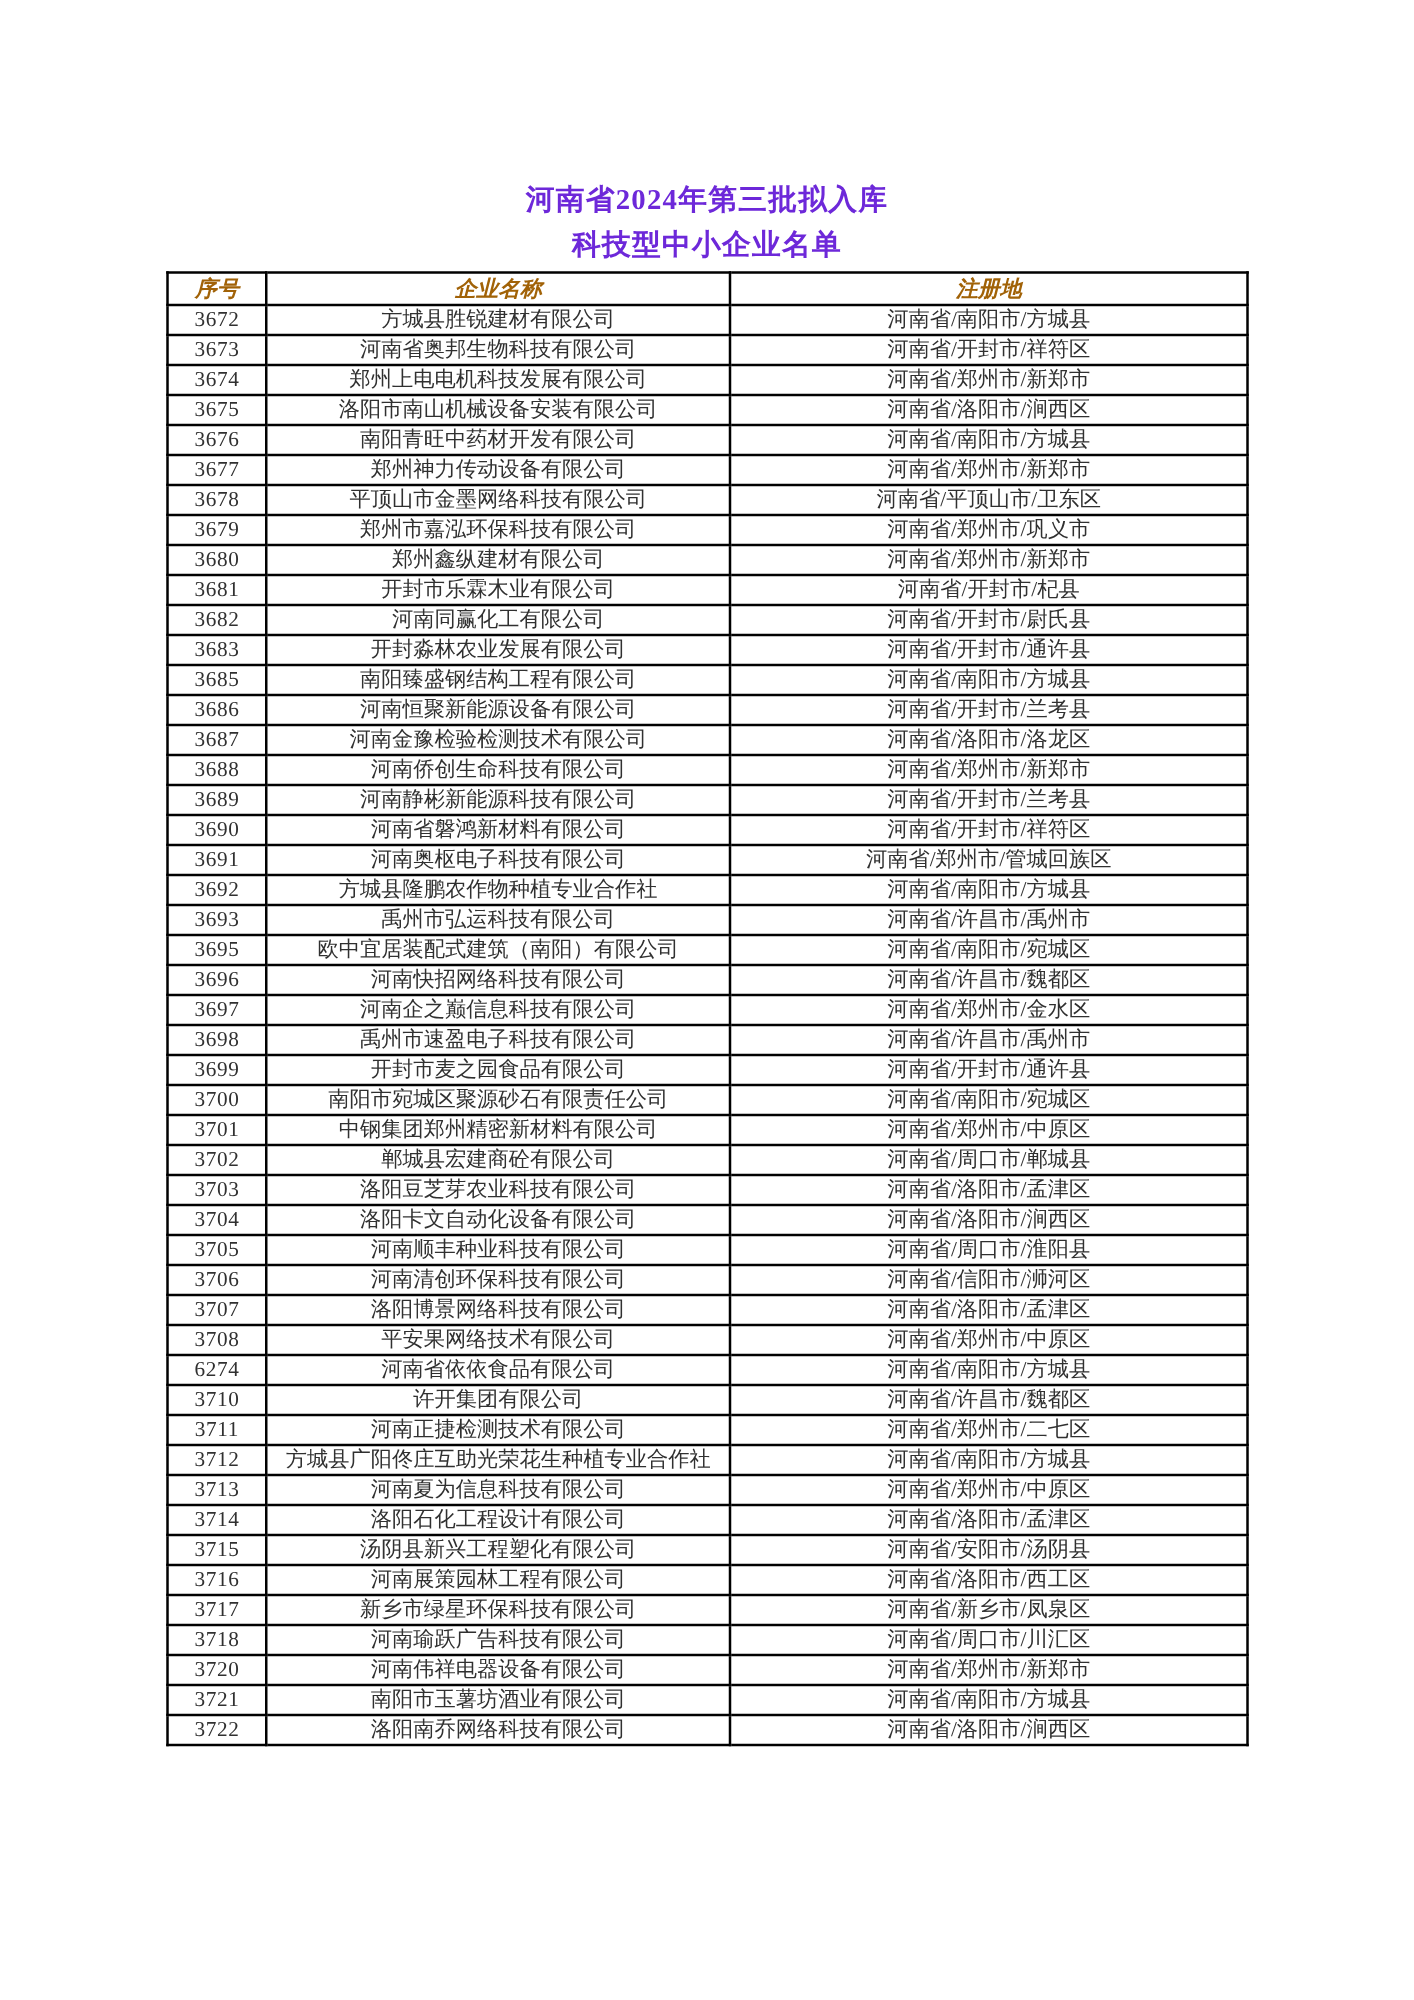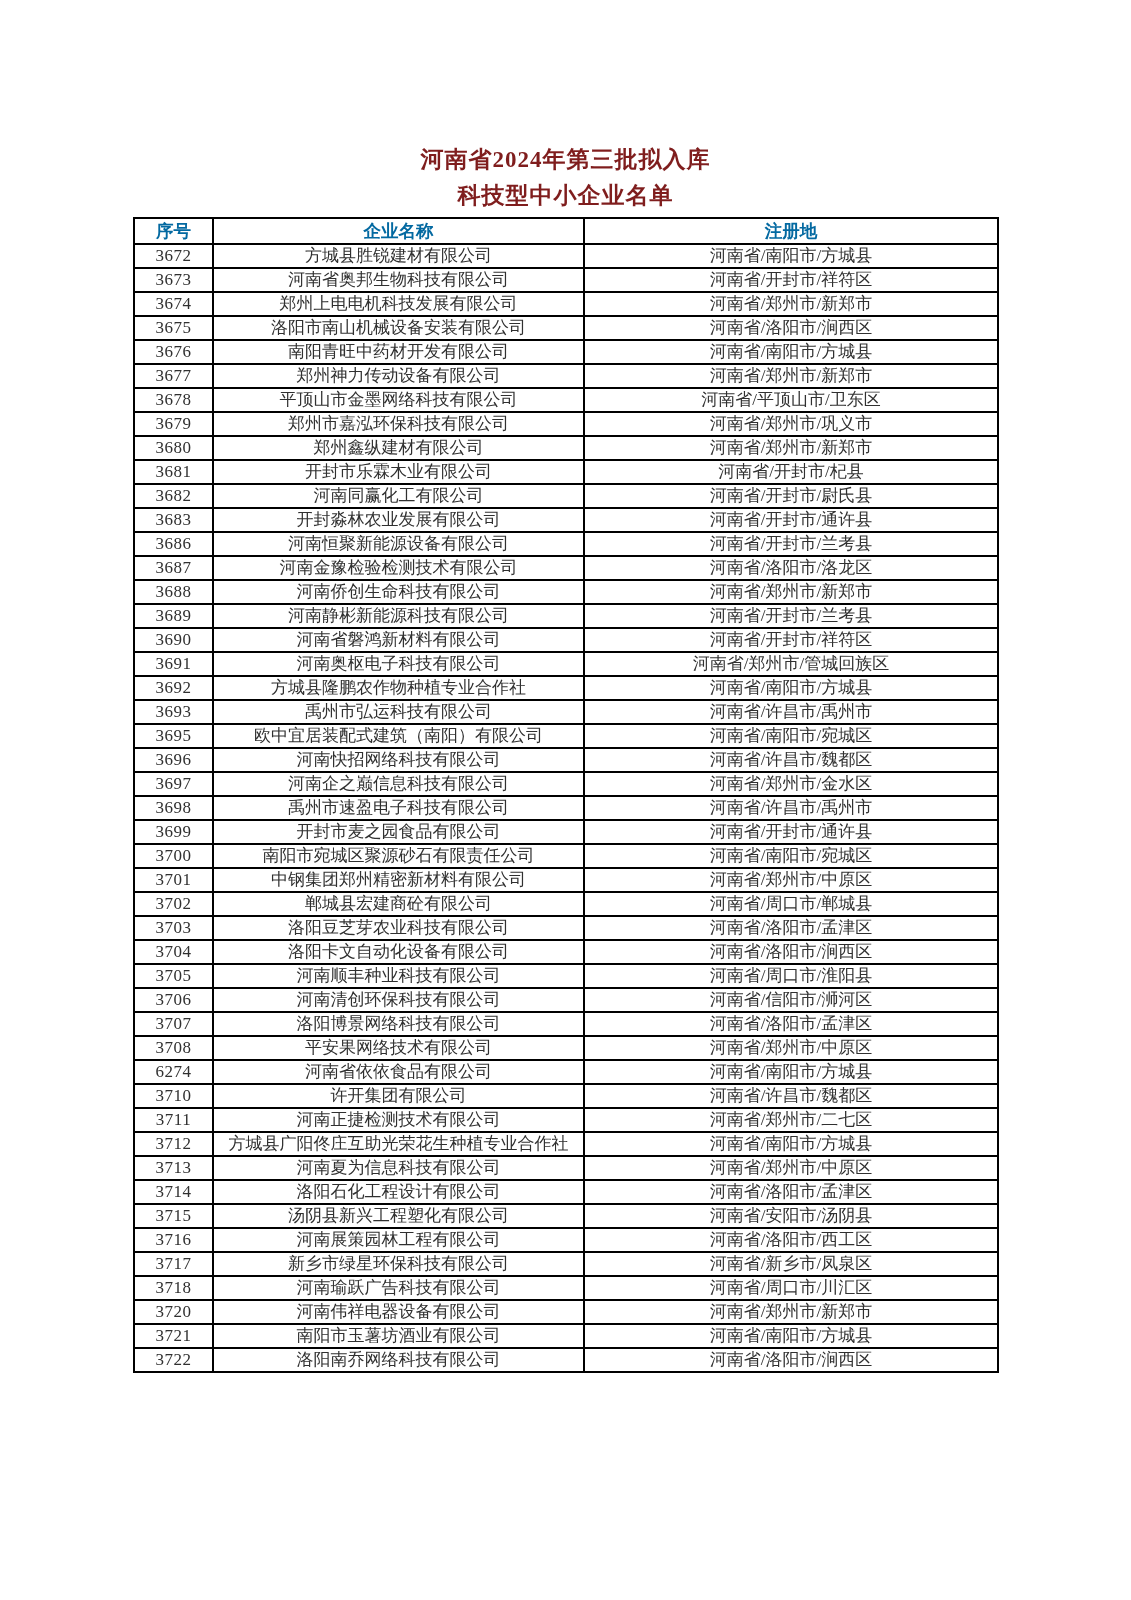--- a/index.html
+++ b/index.html
@@ -8,21 +8,21 @@
     width: 1131px;
     height: 1600px;
     background: #ffffff;
     font-family: "Liberation Serif", "DejaVu Serif", serif;
     color: #303030;
     overflow: hidden;
   }
   .title-block {
     padding-top: 142px;
     text-align: center;
-    color: #7f1d1d;
+    color: #6d28d9;
   }
   .title-line {
     width: 864px;
     margin: 0 auto;
     font-size: 23px;
     font-weight: bold;
     line-height: 36px;
     letter-spacing: 1px;
   }
   table.roster {
@@ -35,22 +35,23 @@
     border: 2px solid #000000;
     height: 22px;
     padding: 0;
     text-align: center;
     vertical-align: middle;
     font-size: 17px;
     overflow: hidden;
   }
   table.roster th {
     font-weight: bold;
-    color: #0369a1;
+    color: #a16207;
     font-size: 17.5px;
+    font-style: italic;
   }
   col.c-no  { width: 79px;  }
   col.c-name{ width: 371px; }
   col.c-loc { width: 414px; }
   .clip {
     width: 100%;
     overflow: hidden;
     white-space: nowrap;
     text-align: center;
     line-height: 22px;
@@ -208,20 +209,31 @@
           </td>
           <td data-name="company-name-cell">
             <div class="clip" data-name="company-name-cell-text">开封淼林农业发展有限公司</div>
           </td>
           <td data-name="registration-cell">
             <div class="clip" data-name="registration-cell-text">河南省/开封市/通许县</div>
           </td>
         </tr>
         <tr data-name="table-row">
           <td data-name="serial-cell">
+            <div class="clip" data-name="serial-cell-text">3685</div>
+          </td>
+          <td data-name="company-name-cell">
+            <div class="clip" data-name="company-name-cell-text">南阳臻盛钢结构工程有限公司</div>
+          </td>
+          <td data-name="registration-cell">
+            <div class="clip" data-name="registration-cell-text">河南省/南阳市/方城县</div>
+          </td>
+        </tr>
+        <tr data-name="table-row">
+          <td data-name="serial-cell">
             <div class="clip" data-name="serial-cell-text">3686</div>
           </td>
           <td data-name="company-name-cell">
             <div class="clip" data-name="company-name-cell-text">河南恒聚新能源设备有限公司</div>
           </td>
           <td data-name="registration-cell">
             <div class="clip" data-name="registration-cell-text">河南省/开封市/兰考县</div>
           </td>
         </tr>
         <tr data-name="table-row">

